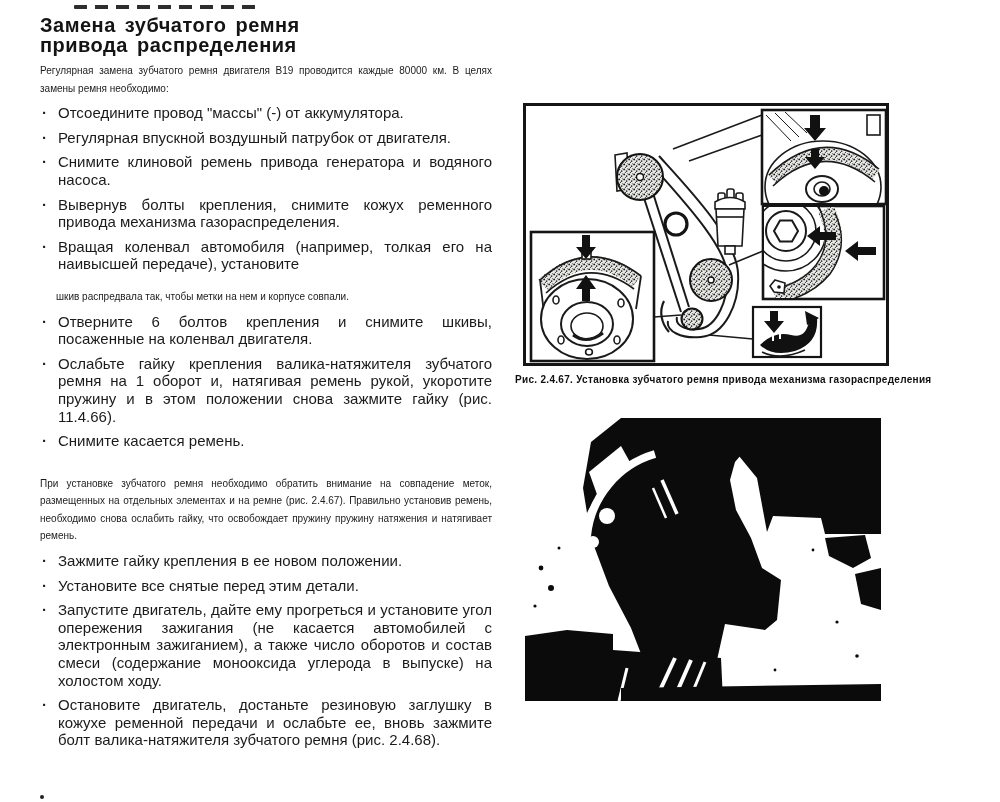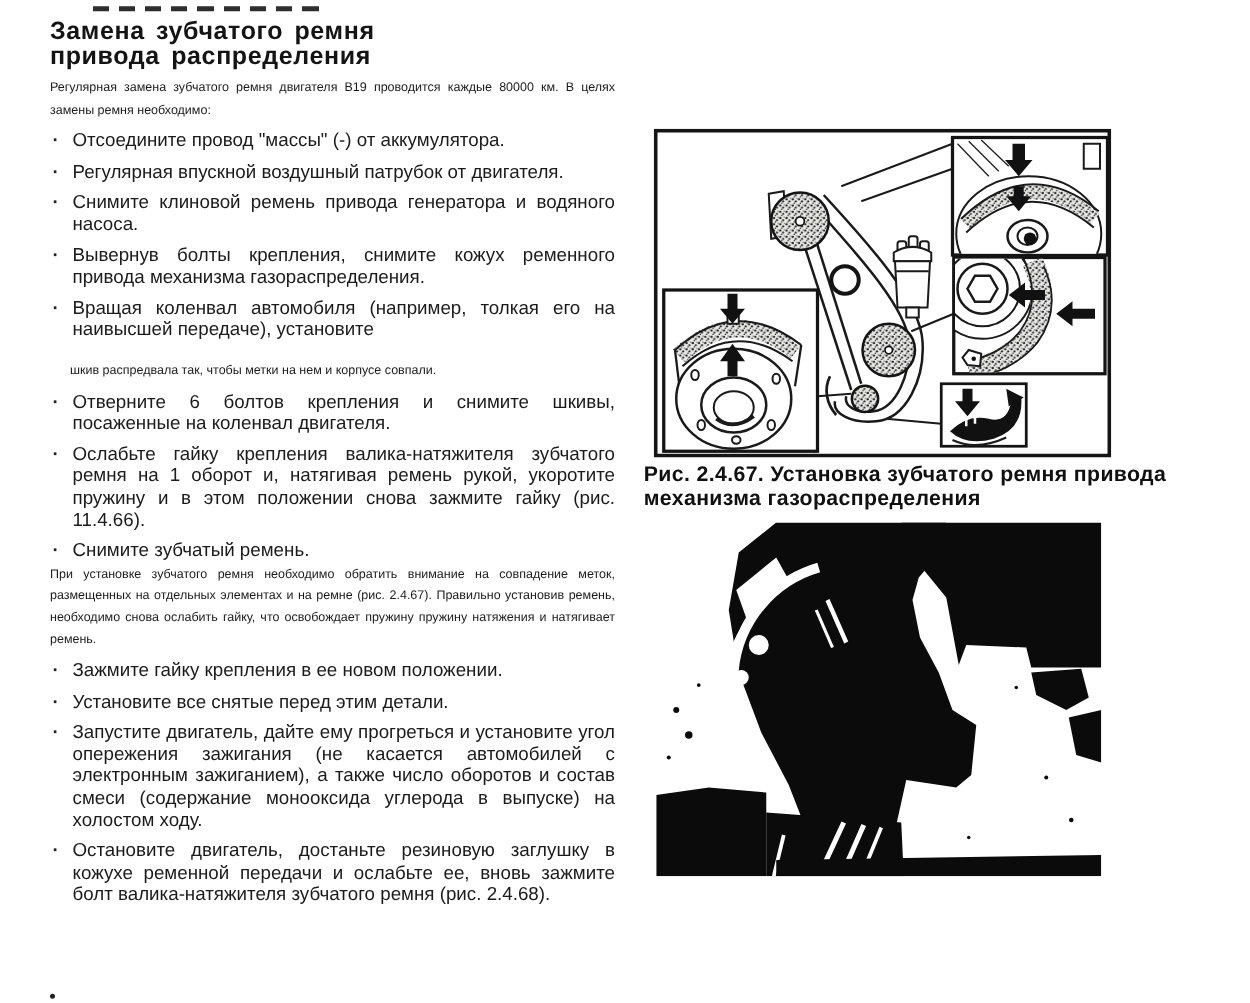--- a/index.html
+++ b/index.html
@@ -13,37 +13,37 @@
   .artifact-top{
     height:4px;width:182px;margin-left:34px;
     background:repeating-linear-gradient(90deg,#2e2e2e 0 13px,transparent 13px 21px);
     border-radius:1px;
   }
   h1.title{
     font-size:20px;line-height:20px;font-weight:bold;
     letter-spacing:.5px;word-spacing:3px;margin:6px 0 7px 0;color:#141414;
   }
   p.body{font-size:10px;line-height:17.6px;text-align:justify;margin:0;}
-  p.para{margin-top:1px;}
+  p.para{margin-top:25px;}
   ul.steps{list-style:none;margin:2px 0 0 0;padding:0;}
   ul.steps li{display:flex;margin-top:7px;}
   .bullet{
     width:16px;flex:none;font-size:15px;line-height:17.6px;
     font-weight:bold;padding-left:2px;color:#222;
   }
   .btext{flex:1;font-size:15px;line-height:17.6px;text-align:justify;}
   p.cont{margin-top:15px;padding-left:16px;}
   .page-dot{position:absolute;left:40px;top:795px;width:4px;height:4px;background:#222;border-radius:50%;}
   
   .right-col{position:absolute;left:515px;top:0;width:480px;height:802px;}
   .fig1-wrap{position:absolute;left:8px;top:103px;}
   .fig2-wrap{position:absolute;left:10px;top:418px;}
   .caption{
     position:absolute;left:0;width:466px;font-weight:bold;
-    font-size:17px;line-height:18.5px;letter-spacing:.3px;color:#101010;text-align:left;
+    font-size:10px;line-height:18.5px;letter-spacing:.3px;color:#101010;text-align:left;
   }
   .cap1{top:371px;}
   .cap2{top:706px;}
   svg{display:block;}
 </style>
 </head>
 <body>
 
 <div class="left-col">
   <div class="artifact-top"></div>
@@ -84,21 +84,21 @@
     <li>
         <span class="bullet">·</span>
         <span class="btext">Отверните 6 болтов крепления и снимите шкивы, посаженные на коленвал двигателя.</span>
       </li>
     <li>
         <span class="bullet">·</span>
         <span class="btext">Ослабьте гайку крепления валика-натяжителя зубчатого ремня на 1 оборот и, натягивая ремень рукой, укоротите пружину и в этом положении снова зажмите гайку (рис. 11.4.66).</span>
       </li>
     <li>
         <span class="bullet">·</span>
-        <span class="btext">Снимите зубчатый ремень.</span>
+        <span class="btext">Снимите касается ремень.</span>
       </li>
   </ul>
 
   <p class="body para">При установке зубчатого ремня необходимо обратить внимание на совпадение меток, размещенных на отдельных элементах и на ремне (рис. 2.4.67). Правильно установив ремень, необходимо снова ослабить гайку, что освобождает пружину пружину натяжения и натягивает ремень.</p>
 
   <ul class="steps">
     <li>
         <span class="bullet">·</span>
         <span class="btext">Зажмите гайку крепления в ее новом положении.</span>
       </li>

